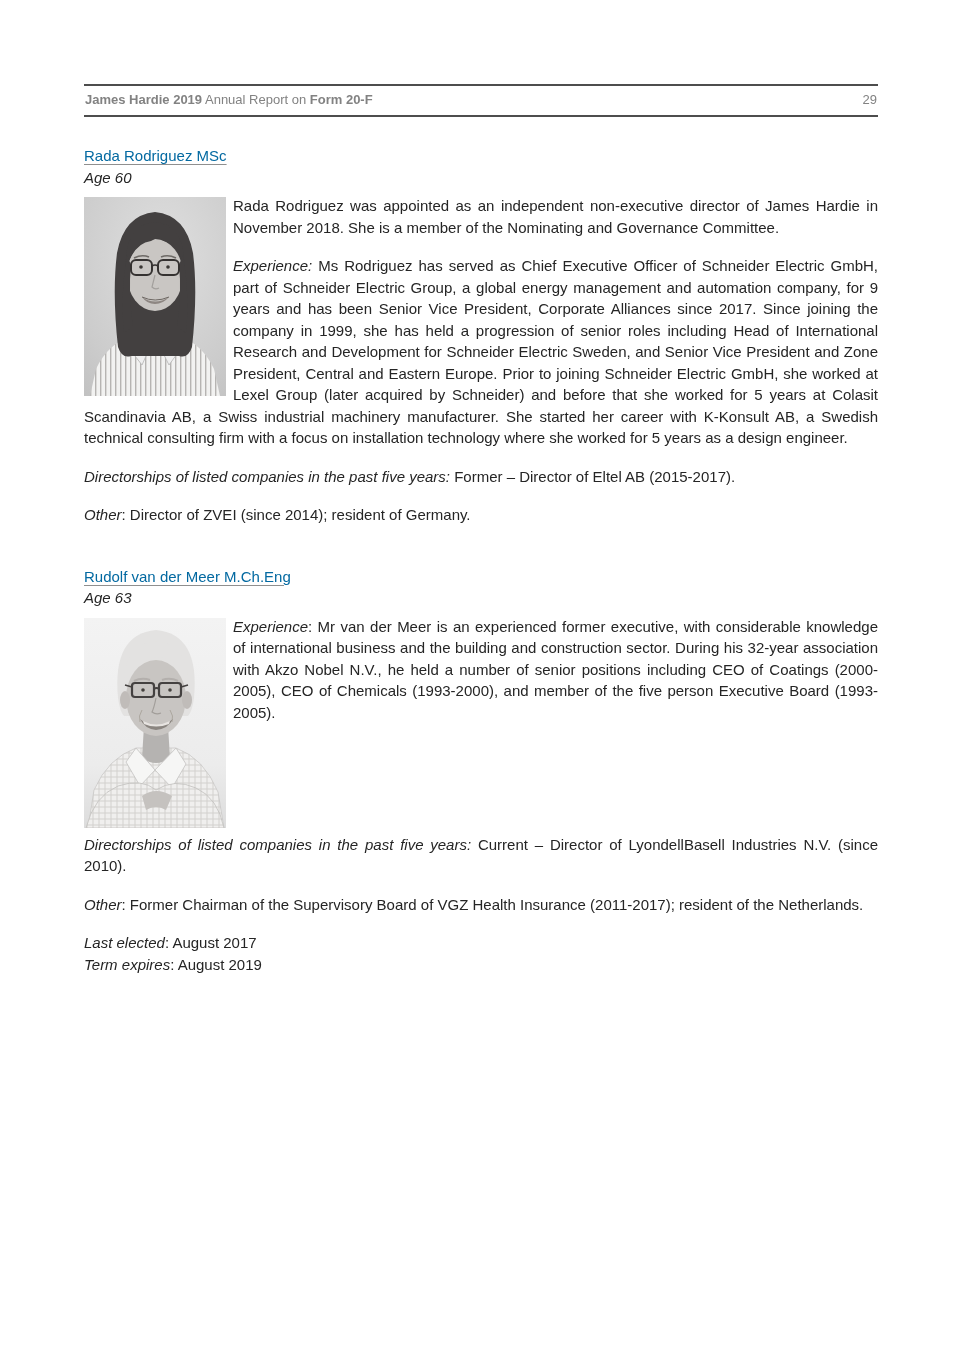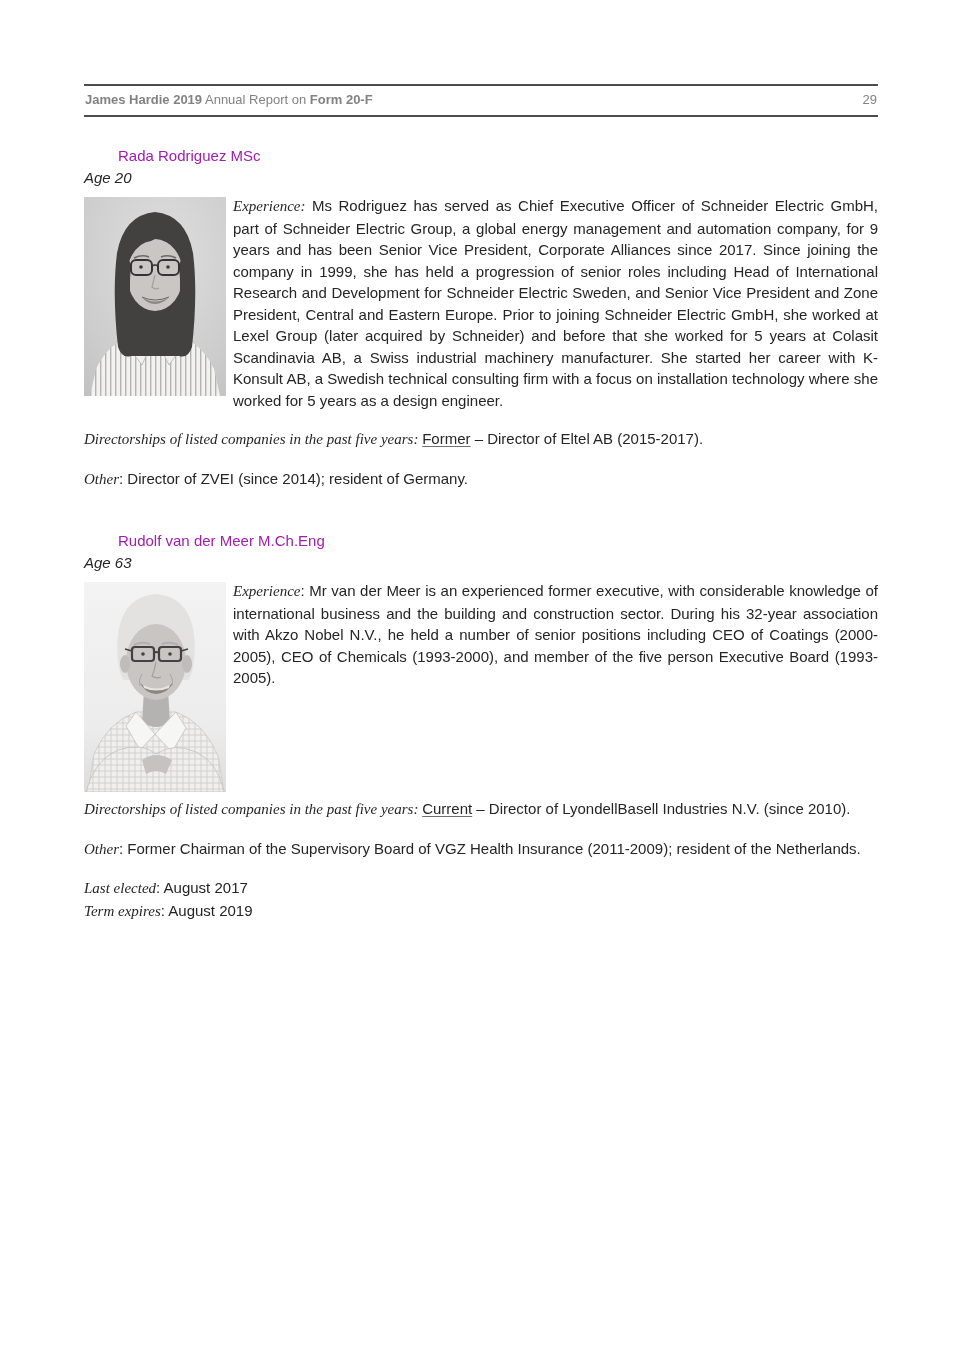--- a/index.html
+++ b/index.html
@@ -13,48 +13,48 @@
   .header {
     border-top:2px solid #4d4d4d; border-bottom:2px solid #4d4d4d;
     padding:6px 1px 7px 1px;
     display:flex; justify-content:space-between; align-items:center;
     font-size:13px; line-height:16px; color:#828282;
   }
   .hb { font-weight:bold; }
   .bio { margin-top:28px; }
   .bio-2 { margin-top:40px; }
   .name {
-    text-decoration-color:#8f8f8f;
-    text-underline-offset:3px; color:#a21caf;margin-left:34px;
+    text-decoration:underline; text-decoration-color:#8f8f8f;
+    text-underline-offset:3px; color:#0369a1;
   }
   .age { font-style:italic; margin:0 0 7px 0; }
   .bio-body { }
   .photo { float:left; margin:2px 7px 6px 0; line-height:0; }
   .para { margin:0 0 17px 0; text-align:justify; }
-  .it { font-style:italic;font-family:Liberation Serif, serif; }
+  .it { font-style:italic; }
   .ul {
-    text-decoration:underline; text-decoration-color:#6f6f6f;
+    text-decoration-color:#6f6f6f;
     text-underline-offset:2px;
   }
   .clear { clear:left; }
   .line { display:block; }
 </style>
 </head>
 <body>
 
 <div class="page">
 
   <div class="header">
     <div><span class="hb">James Hardie 2019</span><span> Annual Report on </span><span class="hb">Form 20-F</span></div>
     <div>29</div>
   </div>
 
   <section class="bio bio-1">
     <div class="name">Rada Rodriguez MSc</div>
-    <div class="age">Age 20</div>
+    <div class="age">Age 60</div>
 
     <div class="bio-body">
       <div class="photo">
         <svg width="142" height="199" viewBox="0 0 142 199" xmlns="http://www.w3.org/2000/svg">
           <defs>
             <radialGradient id="p1bg" cx="55%" cy="30%" r="90%">
               <stop offset="0%" stop-color="#dfdfdf"></stop>
               <stop offset="70%" stop-color="#cccccc"></stop>
               <stop offset="100%" stop-color="#c1c1c1"></stop>
             </radialGradient>
@@ -79,20 +79,21 @@
           <rect x="74" y="63" width="21" height="15" rx="5" fill="none" stroke="#353231" stroke-width="2"></rect>
           <path d="M68 69 Q71 67 74 69" stroke="#353231" stroke-width="1.6" fill="none"></path>
           <circle cx="57" cy="70" r="1.8" fill="#393633"></circle>
           <circle cx="84" cy="70" r="1.8" fill="#393633"></circle>
           <path d="M71 78 Q69 86 68 90 Q71 93 75 91" stroke="#a3a09d" stroke-width="1.2" fill="none"></path>
           <path d="M58 100 Q71 109 85 100 Q79 107 71 107 Q63 107 58 100 Z" fill="#8d8682"></path>
           <path d="M58 100 Q71 106 85 100" stroke="#6d6762" stroke-width="1" fill="none"></path>
         </svg>
       </div>
 
+      <p class="para">Rada Rodriguez was appointed as an independent non-executive director of James Hardie in November 2018. She is a member of the Nominating and Governance Committee.</p>
 
       <p class="para"><span class="it">Experience:</span><span> Ms Rodriguez has served as Chief Executive Officer of Schneider Electric GmbH, part of Schneider Electric Group, a global energy management and automation company, for 9 years and has been Senior Vice President, Corporate Alliances since 2017. Since joining the company in 1999, she has held a progression of senior roles including Head of International Research and Development for Schneider Electric Sweden, and Senior Vice President and Zone President, Central and Eastern Europe. Prior to joining Schneider Electric GmbH, she worked at Lexel Group (later acquired by Schneider) and before that she worked for 5 years at Colasit Scandinavia AB, a Swiss industrial machinery manufacturer. She started her career with K-Konsult AB, a Swedish technical consulting firm with a focus on installation technology where she worked for 5 years as a design engineer.</span></p>
 
       <p class="para clear"><span class="it">Directorships of listed companies in the past five years: </span><span class="ul">Former</span><span> – Director of Eltel AB (2015-2017).</span></p>
 
       <p class="para"><span class="it">Other</span><span>: Director of ZVEI (since 2014); resident of Germany.</span></p>
 
     </div>
   </section>
 
@@ -139,21 +140,21 @@
           <path d="M56 101 Q72 115 89 101 Q84 111 72 112 Q61 111 56 101 Z" fill="#8a8580"></path>
           <path d="M59 103 Q72 110 86 103 L85 106 Q72 111 60 106 Z" fill="#e7e4e1"></path>
         </svg>
       </div>
 
 
       <p class="para"><span class="it">Experience</span><span>: Mr van der Meer is an experienced former executive, with considerable knowledge of international business and the building and construction sector. During his 32-year association with Akzo Nobel N.V., he held a number of senior positions including CEO of Coatings (2000-2005), CEO of Chemicals (1993-2000), and member of the five person Executive Board (1993-2005).</span></p>
 
       <p class="para clear"><span class="it">Directorships of listed companies in the past five years: </span><span class="ul">Current</span><span> – Director of LyondellBasell Industries N.V. (since 2010).</span></p>
 
-      <p class="para"><span class="it">Other</span><span>: Former Chairman of the Supervisory Board of VGZ Health Insurance (2011-2009); resident of the Netherlands.</span></p>
+      <p class="para"><span class="it">Other</span><span>: Former Chairman of the Supervisory Board of VGZ Health Insurance (2011-2017); resident of the Netherlands.</span></p>
 
       <p class="para">
           <span class="line"><span class="it">Last elected</span><span>: August 2017</span></span>
           <span class="line"><span class="it">Term expires</span><span>: August 2019</span></span>
         </p>
     </div>
   </section>
 
 </div>
 

